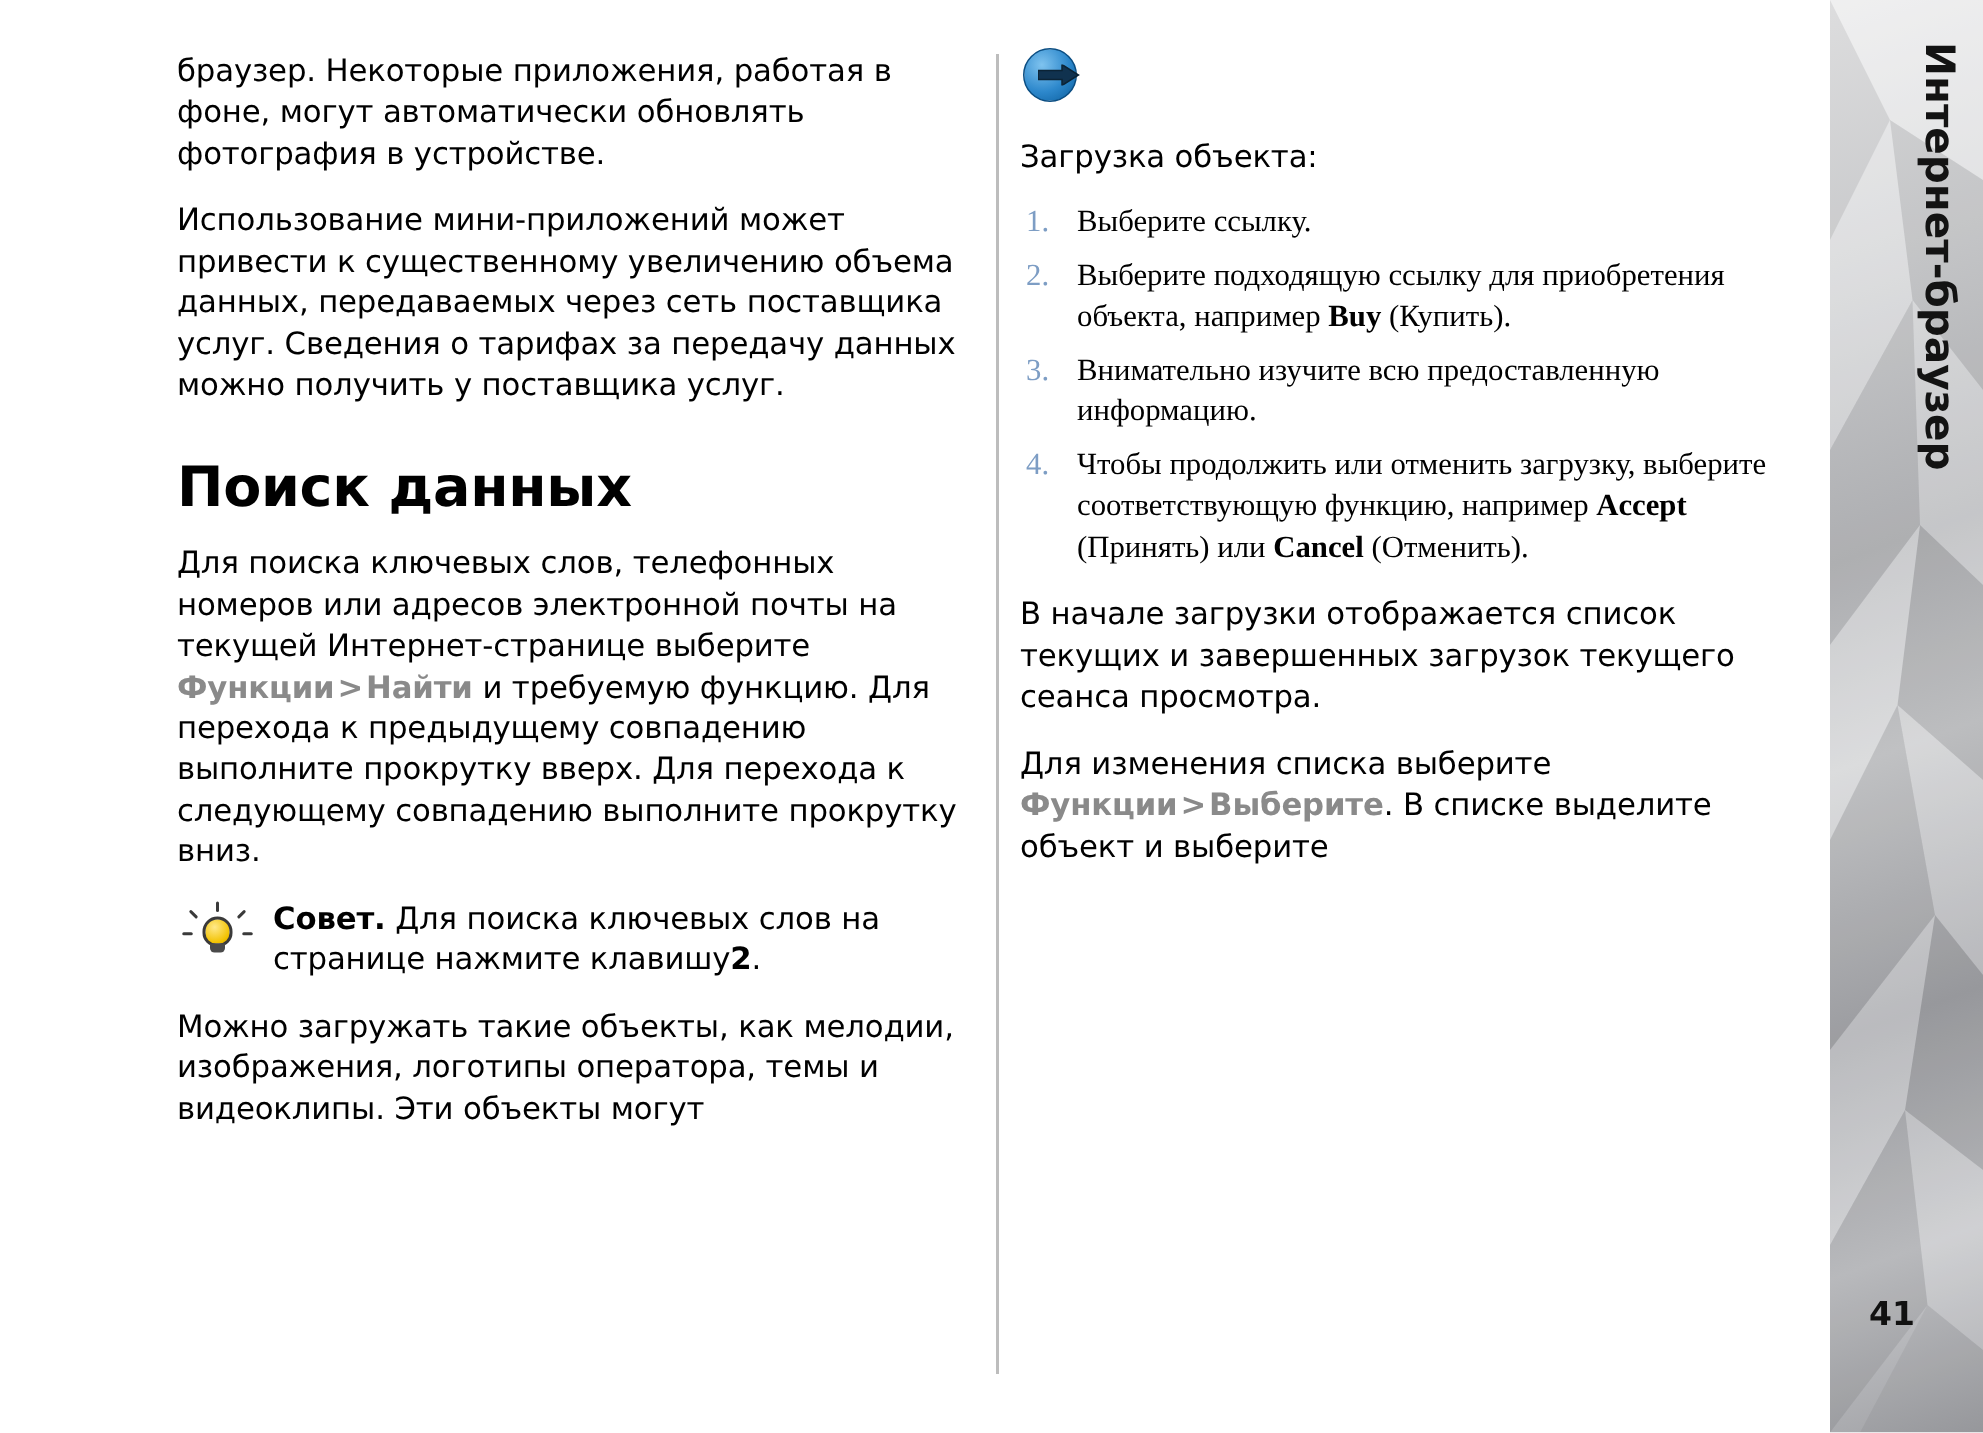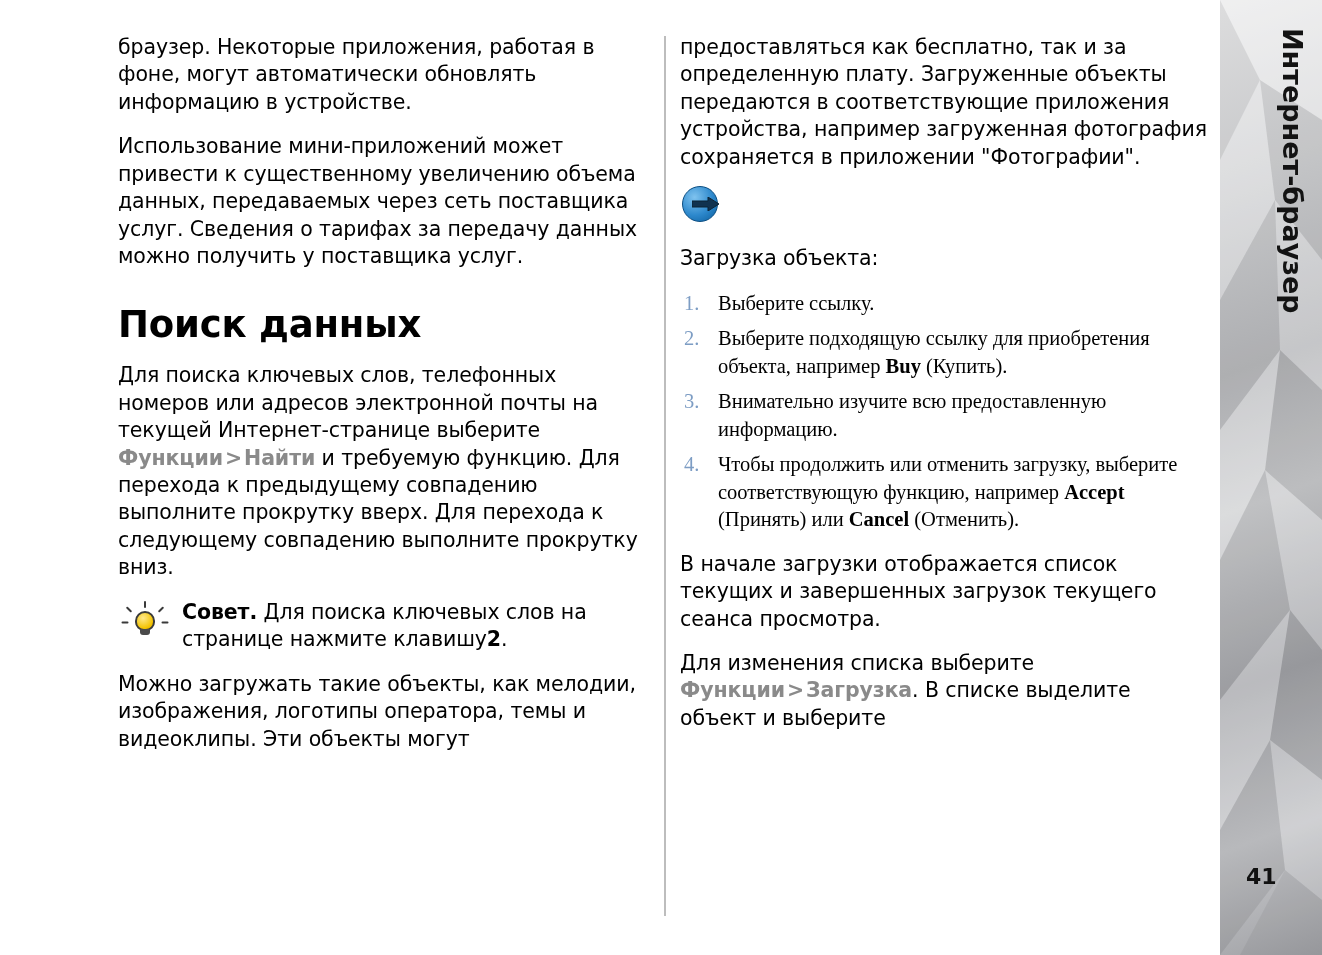--- a/index.html
+++ b/index.html
@@ -193,21 +193,21 @@
 </style>
 </head>
 <body>
 
 <div class="page">
 
   <div class="divider"></div>
 
   <div class="col col-left">
 
-    <p>браузер. Некоторые приложения, работая в фоне, могут автоматически обновлять информацию в устройстве.</p>
+    <p>браузер. Некоторые приложения, работая в фоне, могут автоматически обновлять фотография в устройстве.</p>
 
     <p>Использование мини-приложений может привести к существенному увеличению объема данных, передаваемых через сеть поставщика услуг. Сведения о тарифах за передачу данных можно получить у поставщика услуг.</p>
 
     <h2>Поиск данных</h2>
 
     <p><span>Для поиска ключевых слов, телефонных номеров или адресов электронной почты на текущей Интернет-странице выберите </span><span class="grey">Функции</span><span class="gt">&gt;</span><span class="grey">Найти</span><span> и требуемую функцию. Для перехода к предыдущему совпадению выполните прокрутку вверх. Для перехода к следующему совпадению выполните прокрутку вниз.</span></p>
 
     <div class="note">
       <div class="note-icon bulb-wrap">
         <div class="ray r1"></div>
@@ -221,21 +221,20 @@
       <p><b>Совет.</b><span> Для поиска ключевых слов на странице нажмите клавишу</span><b>2</b><span>.</span></p>
     </div>
 
 
     <p>Можно загружать такие объекты, как мелодии, изображения, логотипы оператора, темы и видеоклипы. Эти объекты могут</p>
 
   </div>
 
   <div class="col col-right">
 
-    <p>предоставляться как бесплатно, так и за определенную плату. Загруженные объекты передаются в соответствующие приложения устройства, например загруженная фотография сохраняется в приложении "Фотографии".</p>
 
     <div class="note">
       <div class="note-icon imp-wrap">
         <div class="imp-circle"></div>
         <svg class="imp-arrow" viewBox="0 0 28 14">
           <path d="M0 4 H16 V0 L27 7 L16 14 V10 H0 Z" fill="#10324f" stroke="#0b2335" stroke-width="1"></path>
         </svg>
       </div>
     </div>
 
@@ -243,21 +242,21 @@
 
     <ol class="steps">
       <li><span>Выберите ссылку.</span></li>
       <li><span>Выберите подходящую ссылку для приобретения объекта, например </span><b>Buy</b><span> (Купить).</span></li>
       <li><span>Внимательно изучите всю предоставленную информацию.</span></li>
       <li><span>Чтобы продолжить или отменить загрузку, выберите соответствующую функцию, например </span><b>Accept</b><span> (Принять) или </span><b>Cancel</b><span> (Отменить).</span></li>
     </ol>
 
     <p>В начале загрузки отображается список текущих и завершенных загрузок текущего сеанса просмотра.</p>
 
-    <p><span>Для изменения списка выберите </span><span class="grey">Функции</span><span class="gt">&gt;</span><span class="grey">Загрузка</span><span>. В списке выделите объект и выберите</span></p>
+    <p><span>Для изменения списка выберите </span><span class="grey">Функции</span><span class="gt">&gt;</span><span class="grey">Выберите</span><span>. В списке выделите объект и выберите</span></p>
 
   </div>
 
   <div class="tab">
     <svg width="102" height="955" viewBox="0 0 102 955">
       <polygon points="0,0 102,0 102,120 40,80" fill="#ffffff" opacity="0.30"></polygon>
       <polygon points="0,0 40,80 0,160" fill="#000000" opacity="0.05"></polygon>
       <polygon points="40,80 102,120 102,260 55,200" fill="#000000" opacity="0.07"></polygon>
       <polygon points="0,160 40,80 55,200 0,300" fill="#ffffff" opacity="0.22"></polygon>
       <polygon points="55,200 102,260 102,390 60,350" fill="#ffffff" opacity="0.18"></polygon>

